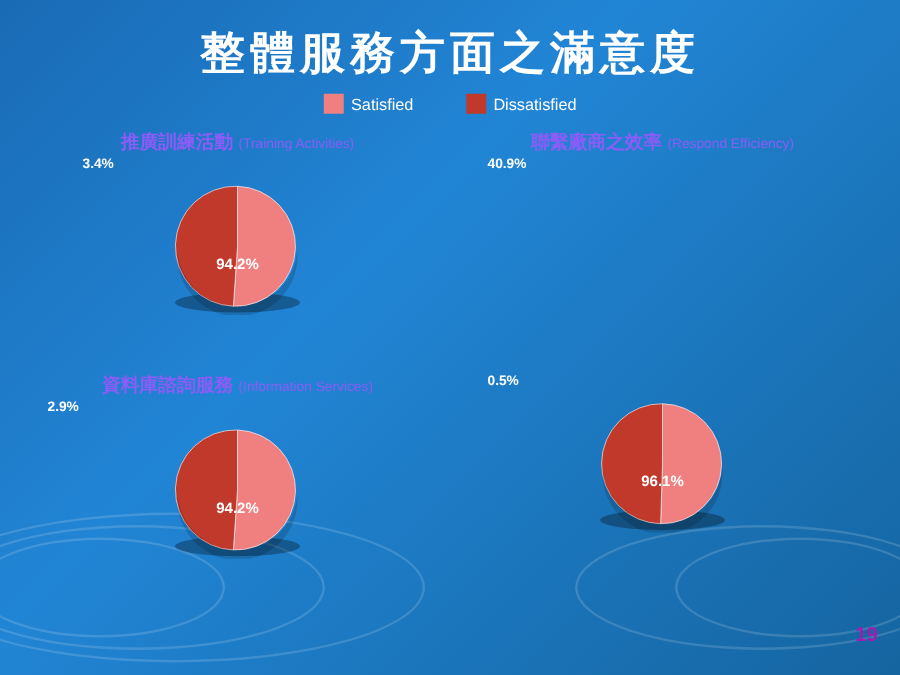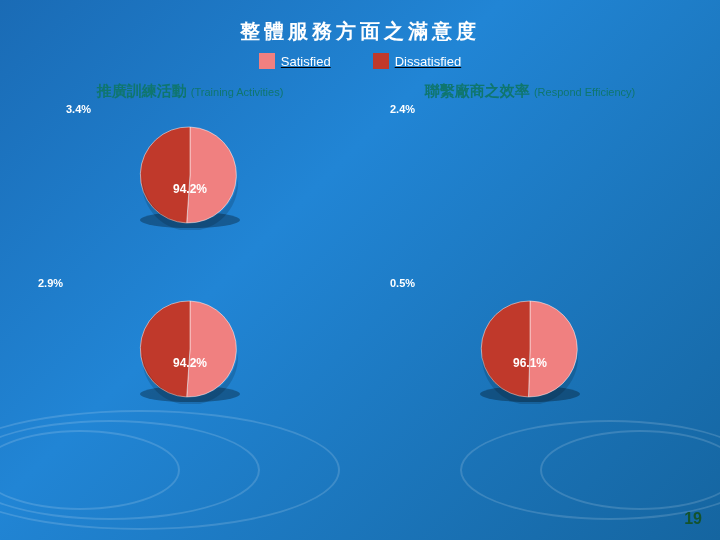--- a/index.html
+++ b/index.html
@@ -21,33 +21,32 @@
     }
     .ripple-1 { width: 200px; height: 80px; bottom: 30px; left: -20px; }
     .ripple-2 { width: 300px; height: 100px; bottom: 20px; left: -40px; }
     .ripple-3 { width: 400px; height: 120px; bottom: 10px; left: -60px; }
     .ripple-4 { width: 200px; height: 80px; bottom: 30px; right: -20px; }
     .ripple-5 { width: 300px; height: 100px; bottom: 20px; right: -40px; }
 
     .page-title {
       text-align: center;
       color: white;
-      font-size: 20px;
+      font-size: 36px;
       font-weight: bold;
       padding: 18px 0 8px 0;
       letter-spacing: 4px;
     }
 
     .legend {
       display: flex;
       justify-content: center;
       align-items: center;
       gap: 42px;
       margin-bottom: 8px;
-      text-decoration: underline;
     }
     .legend-item {
       display: flex;
       align-items: center;
       gap: 6px;
       color: white;
       font-size: 13px;
     }
     .legend-color {
       width: 16px;
@@ -64,21 +63,21 @@
     }
 
     .chart-cell {
       display: flex;
       flex-direction: column;
       align-items: center;
       padding: 5px 10px;
     }
 
     .chart-label {
-      color: #0f766e;
+      color: #8b5cf6;
       font-size: 15px;
       font-weight: bold;
       text-align: left;
       margin-bottom: 2px;
     }
     .chart-label .sub {
       font-size: 11px;
       font-weight: normal;
     }
 
@@ -94,23 +93,23 @@
     }
 
     .small-pct {
       color: white;
       font-size: 11px;
       font-weight: bold;
     }
 
     .page-number {
       position: absolute;
-      bottom: 12px;
+      bottom: 22px;
       right: 18px;
-      color: #14532d;
+      color: #a21caf;
       font-size: 16px;
       font-weight: bold;
     }
   </style>
 </head>
 <body>
 
 <div class="ripple ripple-1"></div>
 <div class="ripple ripple-2"></div>
 <div class="ripple ripple-3"></div>
@@ -151,24 +150,28 @@
         <text x="65" y="78" text-anchor="middle" fill="white" font-size="12" font-weight="bold">94.2%</text>
       </svg>
     </div>
   </div>
 
   <div class="chart-cell">
     <div class="chart-label">
       <span>聯繫廠商之效率</span>
       <span class="sub">(Respond Efficiency)</span>
     </div>
-    <div class="small-pct" style="align-self:flex-start; margin-left:20px;">2.4%</div>
+    <div class="small-pct" style="align-self:flex-start; margin-left:20px;">40.9%</div>
   </div>
 
   <div class="chart-cell">
+    <div class="chart-label">
+      <span>資料庫諮詢服務</span>
+      <span class="sub">(Information Services)</span>
+    </div>
     <div class="small-pct" style="align-self:flex-start; margin-left:8px;">2.9%</div>
     <div class="pie-container">
       <svg class="pie-svg" viewBox="0 0 130 115">
         <ellipse cx="65" cy="105" rx="50" ry="8" fill="rgba(0,0,0,0.3)"></ellipse>
         <path d="M65,60 L65,12 A48,48 0 1,1 61.7,108 Z" fill="#f08080" stroke="white" stroke-width="0.5"></path>
         <path d="M65,60 L65,12 A48,48 0 0,0 61.7,108 Z" fill="#c0392b" stroke="white" stroke-width="0.5"></path>
         <path d="M17,60 A48,48 0 0,0 113,60 L113,68 A48,48 0 0,1 17,68 Z" fill="rgba(0,0,0,0.15)"></path>
         <text x="65" y="78" text-anchor="middle" fill="white" font-size="12" font-weight="bold">94.2%</text>
       </svg>
     </div>

